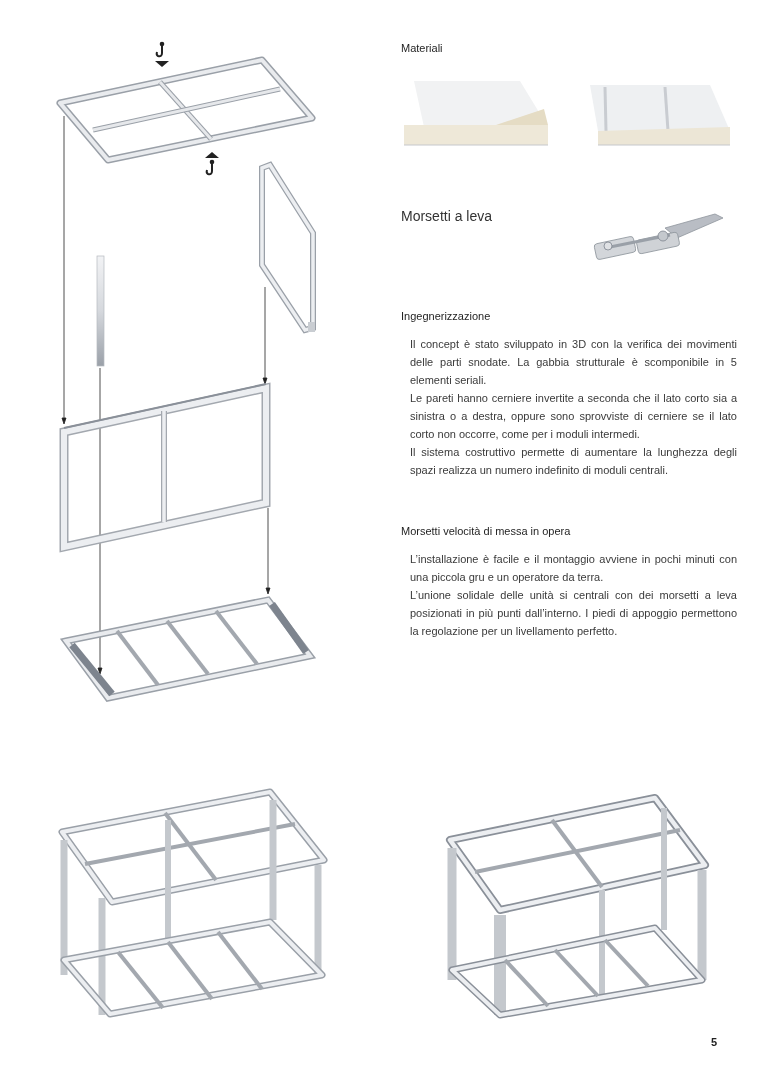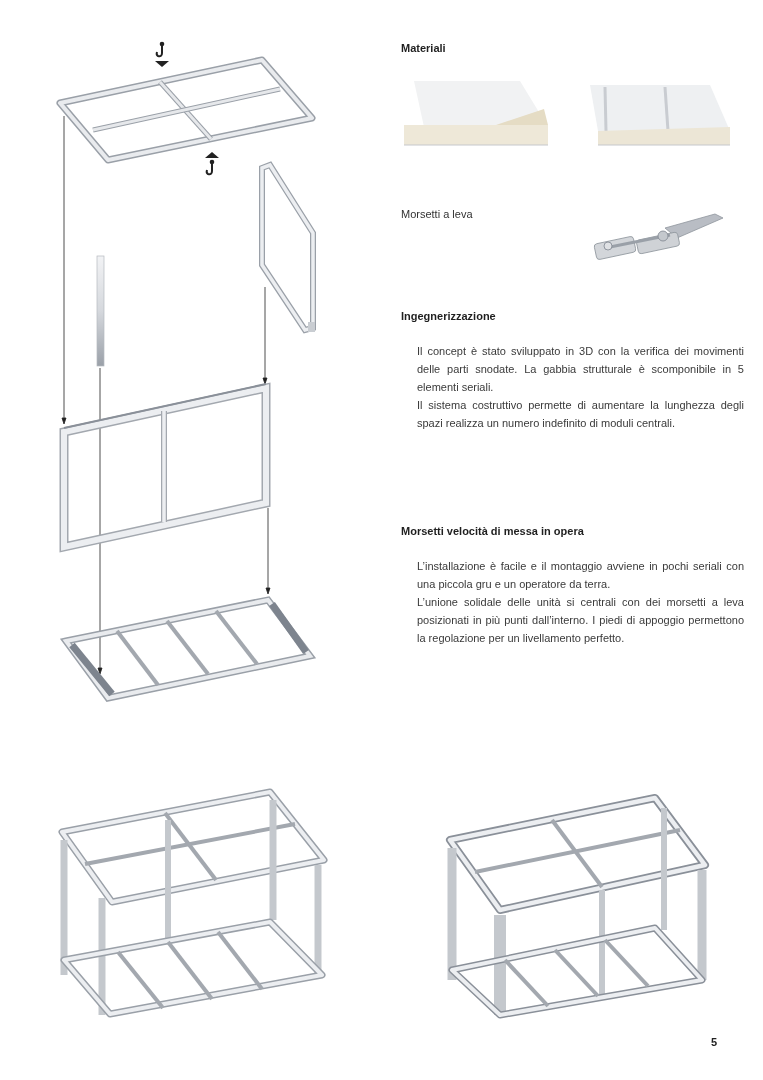--- a/index.html
+++ b/index.html
@@ -1,21 +1,21 @@
 <!DOCTYPE html>
 <html><head>
 <meta charset="utf-8">
 <style>
   html, body { margin: 0; padding: 0; background: #ffffff; }
   body { width: 763px; height: 1080px; position: relative; overflow: hidden;
          font-family: "Liberation Sans", "DejaVu Sans", sans-serif; color: #2b2b2b; }
   .abs { position: absolute; }
-  .section-title { font-weight: bold; font-size: 11px; color: #1f1f1f; }
-  .label { font-size: 11px; color: #333; }
-  .para { font-size: 11px; line-height: 18px; color: #3a3a3a; text-align: justify; width: 327px; margin: 16px; }
+  .section-title { font-weight: normal; font-size: 11px; color: #1f1f1f; }
+  .label { font-size: 14px; color: #333; }
+  .para { font-size: 11px; line-height: 18px; color: #3a3a3a; text-align: justify; width: 327px; margin: 9px; }
   .para p { margin: 0; text-align: justify; }
   .page-num { font-weight: bold; font-size: 11px; color: #222; }
   svg { overflow: visible; }
 </style>
 </head>
 <body>
 
 <svg class="abs" style="left:0;top:0" width="380" height="720">
   <defs>
     <linearGradient id="steel" x1="0" y1="0" x2="0" y2="1">
@@ -111,26 +111,27 @@
   <rect x="10" y="32" width="40" height="16" rx="3" fill="#d3d6da" stroke="#8f959d" stroke-width="0.8" transform="rotate(-12 30 40)"></rect>
   <rect x="52" y="28" width="42" height="14" rx="3" fill="#cfd2d6" stroke="#8f959d" stroke-width="0.8" transform="rotate(-12 73 35)"></rect>
   <line x1="20" y1="40" x2="85" y2="27" stroke="#9aa0a8" stroke-width="3"></line>
   <circle cx="78" cy="28" r="5" fill="#c4c8cd" stroke="#7d848e" stroke-width="0.8"></circle>
   <circle cx="23" cy="38" r="4" fill="#dfe1e4" stroke="#7d848e" stroke-width="0.8"></circle>
 </svg>
 
 <div class="abs section-title" style="left:401px;top:310px">Ingegnerizzazione</div>
 <div class="abs para" style="left:401px;top:326px">
   <p>Il concept è stato sviluppato in 3D con la verifica dei movimenti delle parti snodate. La gabbia strutturale è scomponibile in 5 elementi seriali.</p>
+  <p>Le pareti hanno cerniere invertite a seconda che il lato corto sia a sinistra o a destra, oppure sono sprovviste di cerniere se il lato corto non occorre, come per i moduli intermedi.</p>
   <p>Il sistema costruttivo permette di aumentare la lunghezza degli spazi realizza un numero indefinito di moduli centrali.</p>
 </div>
 
 <div class="abs section-title" style="left:401px;top:525px">Morsetti velocità di messa in opera</div>
 <div class="abs para" style="left:401px;top:541px">
-  <p>L’installazione è facile e il montaggio avviene in pochi seriali con una piccola gru e un operatore da terra.</p>
+  <p>L’installazione è facile e il montaggio avviene in pochi minuti con una piccola gru e un operatore da terra.</p>
   <p>L’unione solidale delle unità si centrali con dei morsetti a leva posizionati in più punti dall’interno. I piedi di appoggio permettono la regolazione per un livellamento perfetto.</p>
 </div>
 
 <svg class="abs" style="left:40px;top:780px" width="300" height="240">
   <g stroke-linejoin="round" fill="none">
 
     <polygon points="22,52 230,12 284,80 72,122" stroke="#9aa0a8" stroke-width="7"></polygon>
     <polygon points="22,52 230,12 284,80 72,122" stroke="#eceef1" stroke-width="4"></polygon>
     <line x1="125" y1="33" x2="176" y2="100" stroke="#a3a8af" stroke-width="4"></line>
     <line x1="45" y1="84" x2="255" y2="44" stroke="#a3a8af" stroke-width="4"></line>

